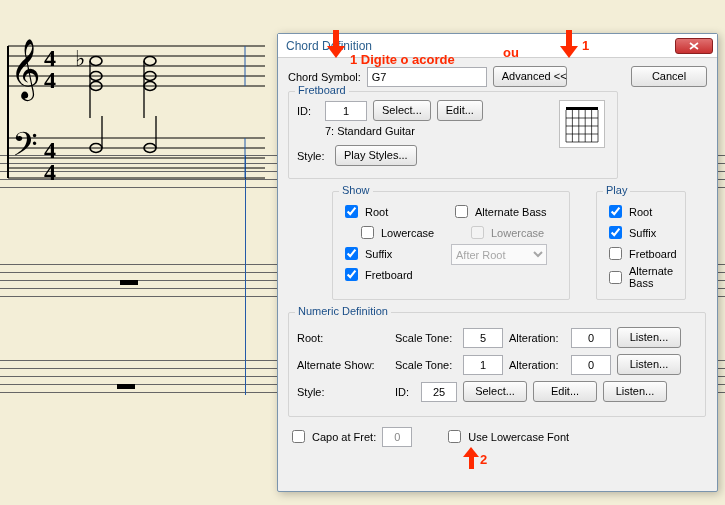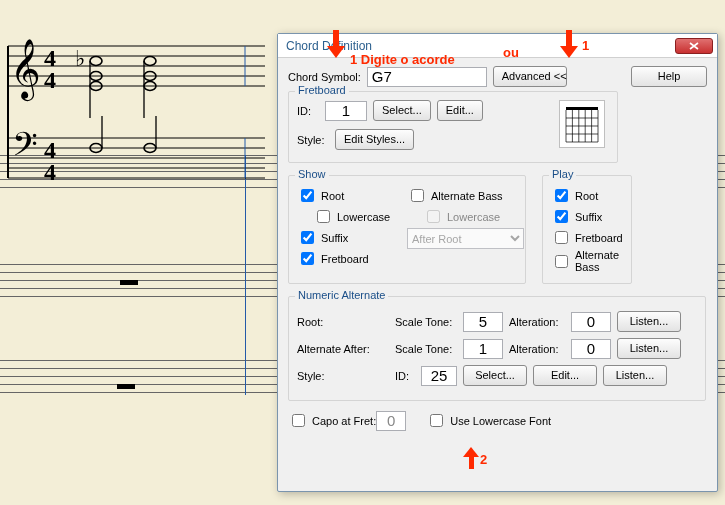--- a/index.html
+++ b/index.html
@@ -95,21 +95,21 @@
   }
   .btn.default {
     border: 1px solid #3c7fb1;
     box-shadow: 0 0 0 1px #a6d1ef inset;
   }
   .row { display: flex; align-items: center; gap: 6px; margin-bottom: 4px;}
   .lbl { font-size: 11px; color: #000; }
   input[type="text"] {
     border: 1px solid #abadb3;
     background: #fff;
-    font-size: 15px;
+    font-size: 11px;
     padding: 2px 4px;
     height: 20px;
   }
   .fieldset {
     border: 1px solid #d4d4d4;
     border-radius: 2px;
     margin: 4px 0 8px 0;
     padding: 8px;
     position: relative;
     background: #f0f0f0;
@@ -134,38 +134,39 @@
     padding: 3px;
   }
   .fret-diagram svg { display:block;}
   select {
     border: 1px solid #abadb3;
     background: #fff;
     font-size: 11px;
     height: 21px;
   }
   .show-play {
-    display: flex; gap: 16px;
+    display: flex; gap: 26px;
     width: 330px;
+    margin-left: 44px;
   }
   .chk { display:flex; align-items:center; gap:4px; margin: 2px 0;}
   .chk input { width:13px; height:13px;}
   .chk.disabled { color: #888;}
   .numdef { width: 418px;}
   .numrow {
     display: flex; align-items: center; gap: 6px;
     margin: 6px 0;
   }
   .numrow .col-lbl   { width: 92px; }
   .numrow .col-lbl2  { width: 62px; }
   .numrow .col-val   { width: 40px; }
   .numrow .col-lbl3  { width: 56px; }
   .numrow .col-val2  { width: 40px; }
   .bottom-row {
-    display:flex; align-items:center; gap: 0;
+    display:flex; align-items:center; gap: 6px;
     margin-top: 8px;
   }
   
   .annot { position: absolute; pointer-events: none; }
   .annot-text { color: #ff2a00; font-weight: bold; font-size: 13px; }
   .arrow-down { width: 18px; height: 26px; }
   .arrow-down::before {
     content:""; display:block; width:6px; height:16px; background:#ff2a00;
     margin:0 auto;
   }
@@ -277,40 +278,43 @@
     <div class="closebtn">
       <svg width="10" height="8">
           <path d="M1 1 L9 7 M9 1 L1 7" stroke="#fff" stroke-width="1.6"></path>
         </svg>
     </div>
   </div>
 
   <div class="body">
 
     <div class="right-buttons">
-      <div class="btn">Help</div>
+      <div class="btn">Cancel</div>
     </div>
 
     <div class="row" style="width:330px;">
       <span class="lbl">Chord Symbol:</span>
       <input type="text" style="width: 120px;" value="G7">
       <div class="btn" style="width:74px">Advanced &lt;&lt;</div>
     </div>
 
     <div class="fieldset fretboard-box">
       <span class="legend">Fretboard</span>
       <div class="row">
         <span class="lbl" style="width:22px">ID:</span>
         <input type="text" style="width: 42px; text-align: center;" value="1">
         <div class="btn">Select...</div>
         <div class="btn">Edit...</div>
       </div>
+      <div class="row" style="margin-left:28px; margin-top:4px;">
+        <span class="lbl">7: Standard Guitar</span>
+      </div>
       <div class="row" style="margin-top:8px;">
         <span class="lbl" style="width:32px">Style:</span>
-        <div class="btn">Edit Styles...</div>
+        <div class="btn">Play Styles...</div>
       </div>
       <div class="fret-diagram">
         <svg width="38" height="40">
           <rect x="3" y="3" width="32" height="3" fill="#000"></rect>
           <g stroke="#000" stroke-width="0.7">
             <line x1="3" y1="6" x2="3" y2="38"></line>
               <line x1="9.4" y1="6" x2="9.4" y2="38"></line>
             <line x1="15.8" y1="6" x2="15.8" y2="38"></line>
               <line x1="22.2" y1="6" x2="22.2" y2="38"></line>
             <line x1="28.6" y1="6" x2="28.6" y2="38"></line>
@@ -348,21 +352,21 @@
           </div>
           <div style="width:110px">
             <label class="chk">
                 <input type="checkbox" style="">
                 <span>Alternate Bass</span>
               </label>
             <label class="chk disabled" style="margin-left:16px">
                 <input type="checkbox" disabled="" style="">
                 <span>Lowercase</span>
               </label>
-            <select disabled="" style="width:117px; color:#888">
+            <select disabled="" style="width:96px; color:#888">
               <option>After Root</option>
             </select>
           </div>
         </div>
       </div>
       <div class="fieldset" style="flex: 1">
         <span class="legend">Play</span>
         <label class="chk">
             <input type="checkbox" checked="" style="">
             <span>Root</span>
@@ -376,33 +380,33 @@
             <span>Fretboard</span>
           </label>
         <label class="chk">
             <input type="checkbox" style="">
             <span>Alternate Bass</span>
           </label>
       </div>
     </div>
 
     <div class="fieldset numdef">
-      <span class="legend">Numeric Alternate</span>
+      <span class="legend">Numeric Definition</span>
 
       <div class="numrow">
         <span class="lbl col-lbl">Root:</span>
         <span class="lbl col-lbl2">Scale Tone:</span>
         <input type="text" class="col-val" style="text-align: center;" value="5">
         <span class="lbl col-lbl3">Alteration:</span>
         <input type="text" class="col-val2" style="text-align: center;" value="0">
         <div class="btn" style="width:64px">Listen...</div>
       </div>
 
       <div class="numrow">
-        <span class="lbl col-lbl">Alternate After:</span>
+        <span class="lbl col-lbl">Alternate Show:</span>
         <span class="lbl col-lbl2">Scale Tone:</span>
         <input type="text" class="col-val" style="text-align: center;" value="1">
         <span class="lbl col-lbl3">Alteration:</span>
         <input type="text" class="col-val2" style="text-align: center;" value="0">
         <div class="btn" style="width:64px">Listen...</div>
       </div>
 
       <div class="numrow">
         <span class="lbl col-lbl">Style:</span>
         <span class="lbl" style="width:20px">ID:</span>

